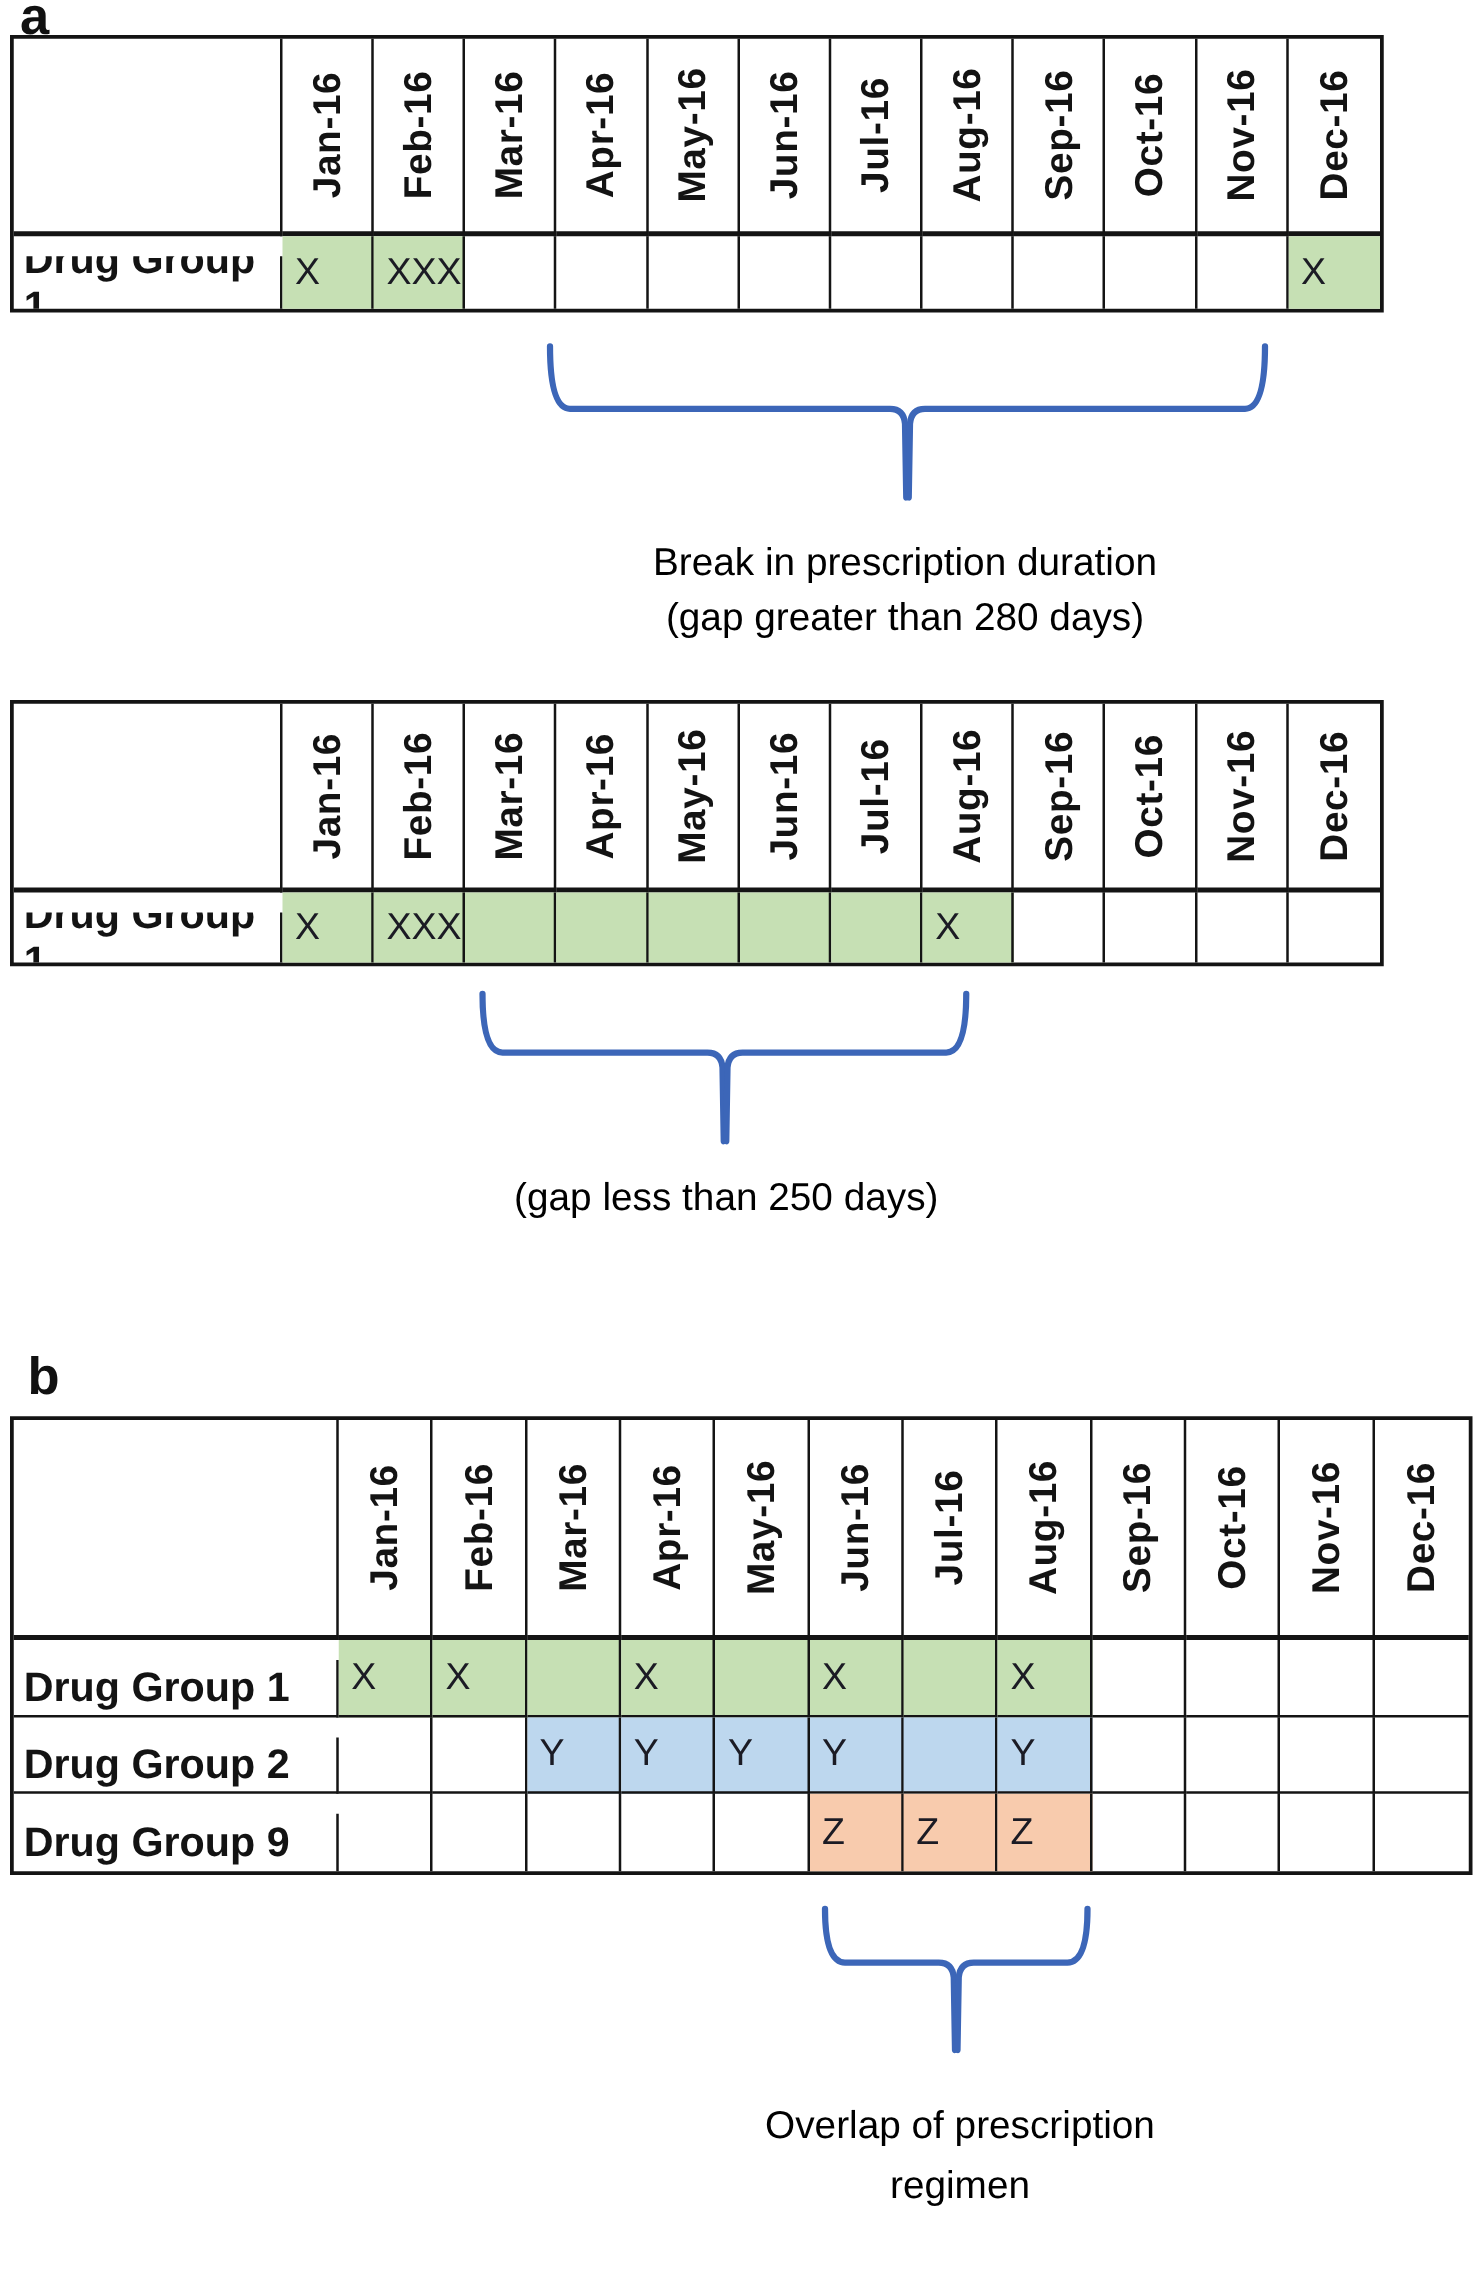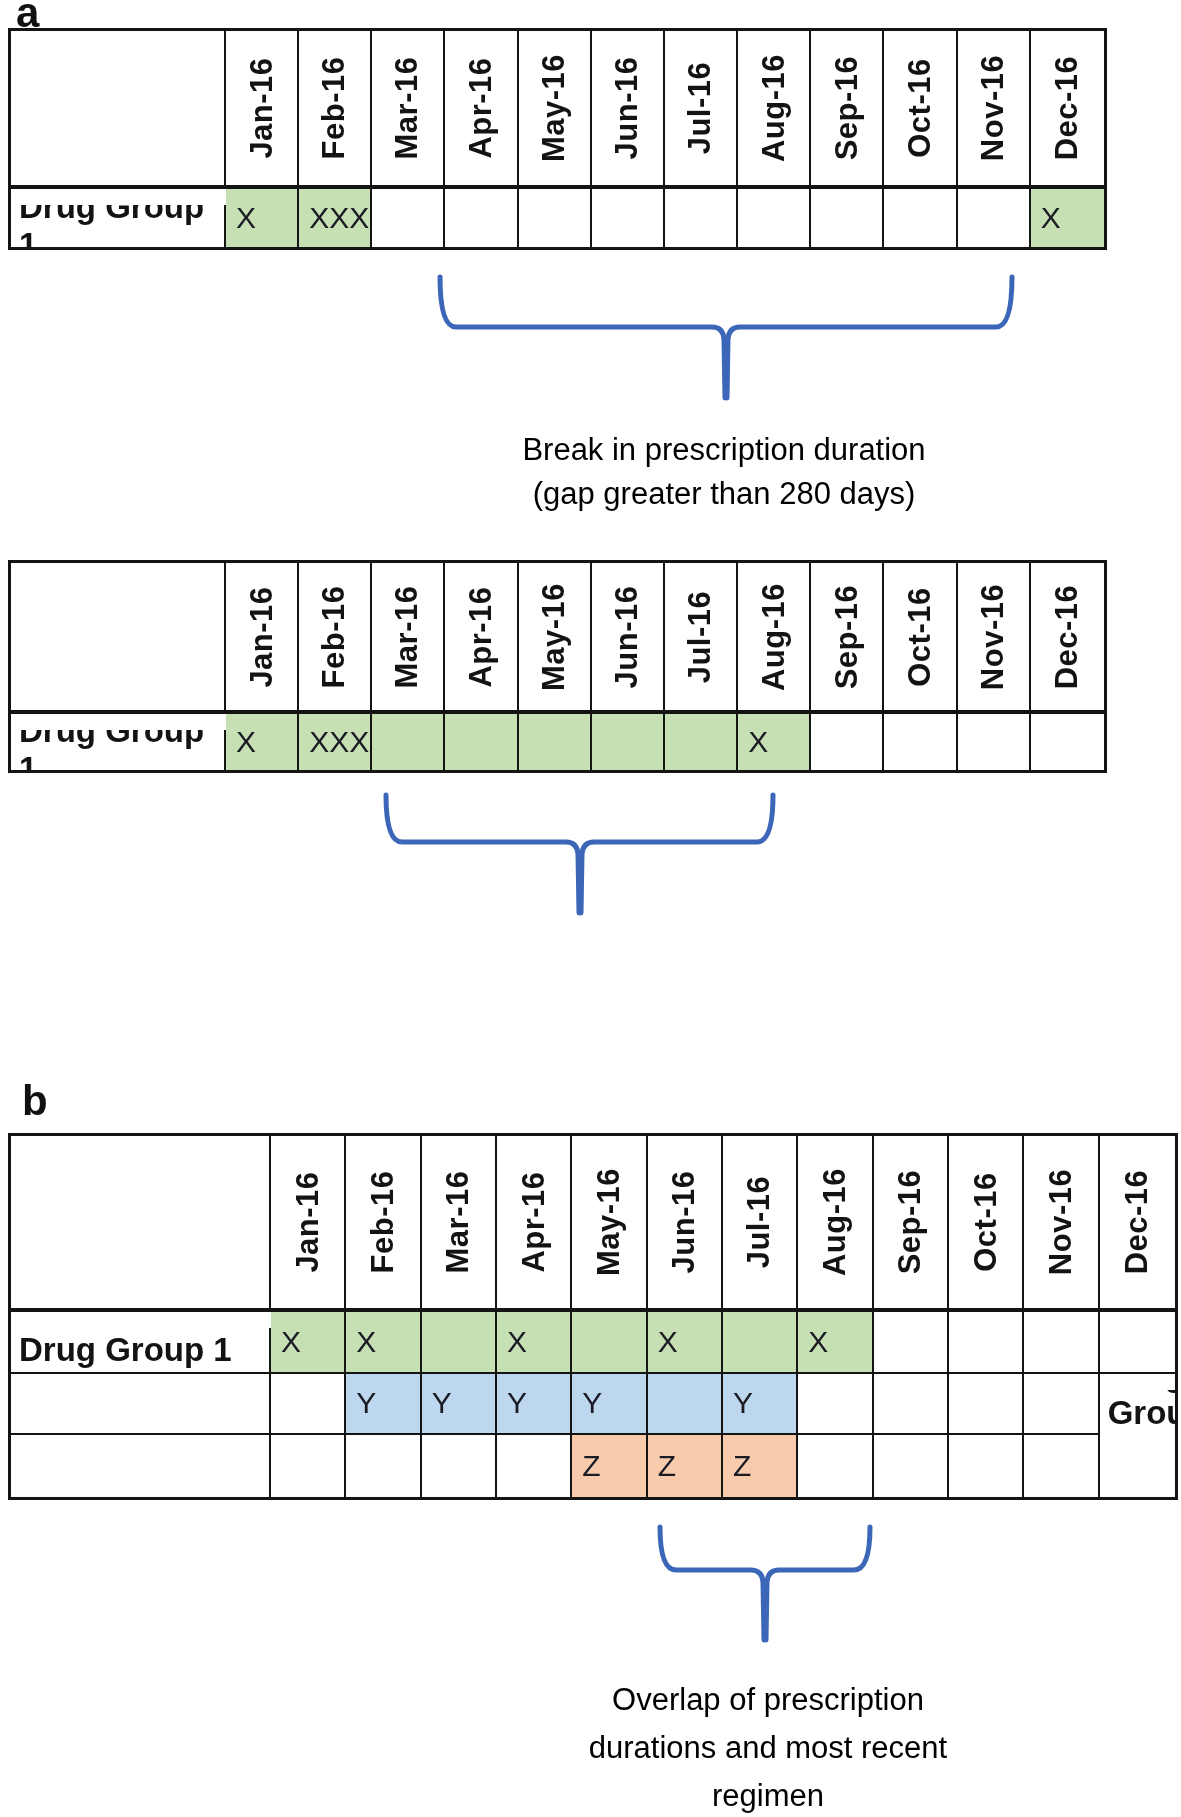--- a/index.html
+++ b/index.html
@@ -187,20 +187,21 @@
     <div class="cell dcell"></div>
     <div class="cell dcell"></div>
   </div>
 
 <svg class="brace" id="brace-a2" width="407" height="135" viewBox="0 0 407 135">
   <path d="M 10 7 Q 10 54 26 54 L 190 54 Q 201 54 202 66 L 203 125" fill="none" stroke-width="5" stroke-linecap="round" stroke-linejoin="round" stroke="#3c66b8"></path>
   <path d="M 397 7 Q 397 54 381 54 L 218 54 Q 207 54 206 66 L 205 125" fill="none" stroke-width="5" stroke-linecap="round" stroke-linejoin="round" stroke="#3c66b8"></path>
 </svg>
 
 <div class="caption" id="caption-a2">
+  <div>(gap less than 250 days)</div>
 </div>
 
 <div class="panel-label" id="label-b">b</div>
 
 <div class="tbl" id="table-b">
     <div class="cell hcell"></div>
     <div class="cell hcell">
       <span class="vtext">Jan-16</span>
     </div>
     <div class="cell hcell">
@@ -242,20 +243,21 @@
     <div class="cell dcell f-green"></div>
     <div class="cell dcell f-green">X</div>
     <div class="cell dcell f-green"></div>
     <div class="cell dcell f-green">X</div>
     <div class="cell dcell f-green"></div>
     <div class="cell dcell f-green">X</div>
     <div class="cell dcell"></div>
     <div class="cell dcell"></div>
     <div class="cell dcell"></div>
     <div class="cell dcell"></div>
+    <div class="cell rowlabel">Drug Group 2</div>
     <div class="cell dcell"></div>
     <div class="cell dcell"></div>
     <div class="cell dcell f-blue">Y</div>
     <div class="cell dcell f-blue">Y</div>
     <div class="cell dcell f-blue">Y</div>
     <div class="cell dcell f-blue">Y</div>
     <div class="cell dcell f-blue"></div>
     <div class="cell dcell f-blue">Y</div>
     <div class="cell dcell"></div>
     <div class="cell dcell"></div>
@@ -276,15 +278,14 @@
     <div class="cell dcell"></div>
   </div>
 
 <svg class="brace" id="brace-b" width="230" height="130" viewBox="0 0 230 130">
   <path d="M 10 7 Q 10 50 26 50 L 101 50 Q 112 50 113 62 L 114 120" fill="none" stroke-width="5" stroke-linecap="round" stroke-linejoin="round" stroke="#3c66b8"></path>
   <path d="M 220 7 Q 220 50 204 50 L 129 50 Q 118 50 117 62 L 116 120" fill="none" stroke-width="5" stroke-linecap="round" stroke-linejoin="round" stroke="#3c66b8"></path>
 </svg>
 
 <div class="caption" id="caption-b">
   <div>Overlap of prescription</div>
-  <div>durations and most recent</div>
   <div>regimen</div>
 </div>
 
 </body></html>

